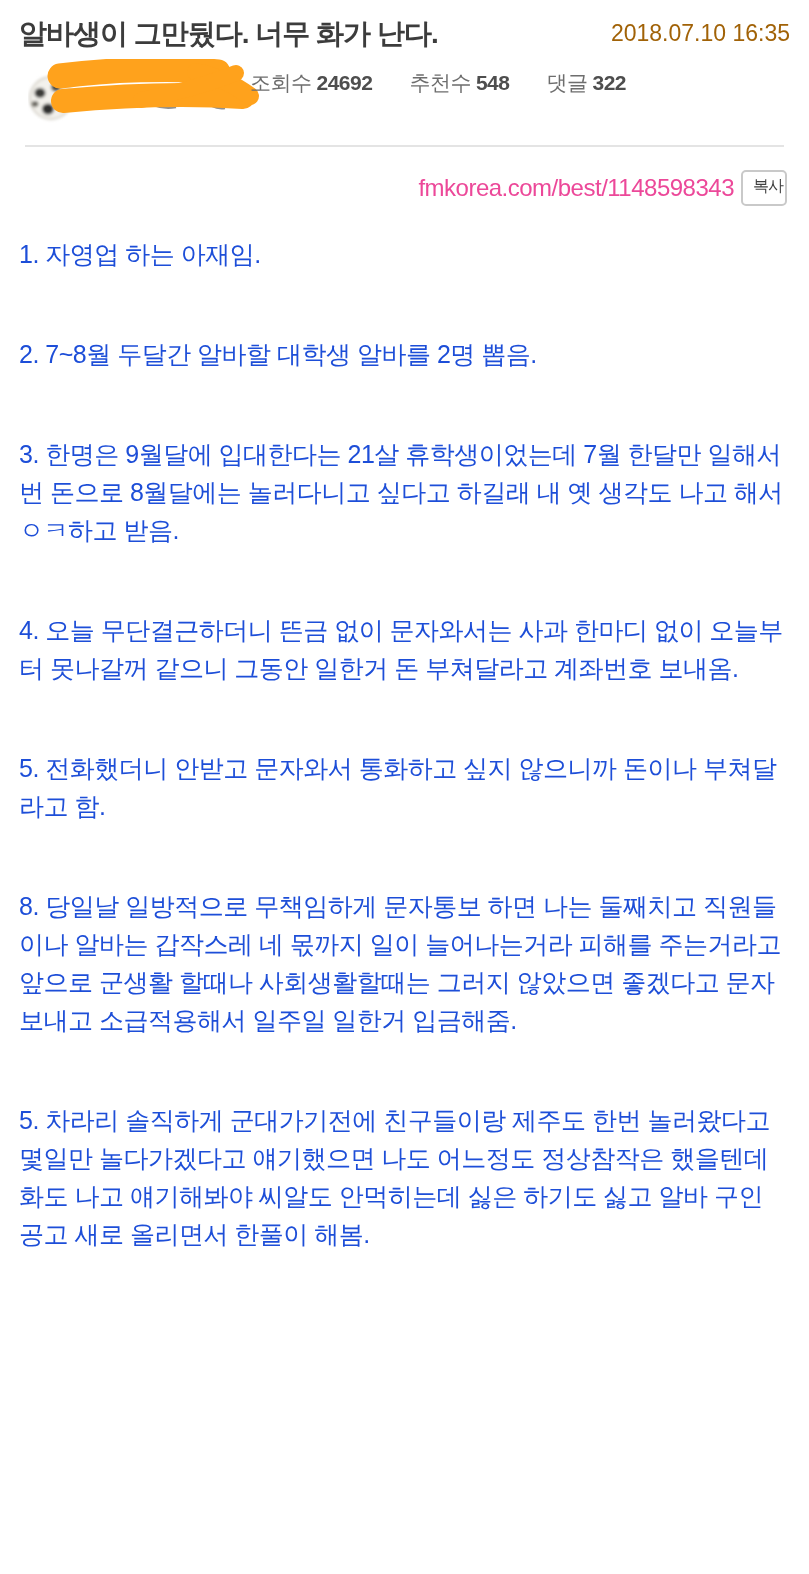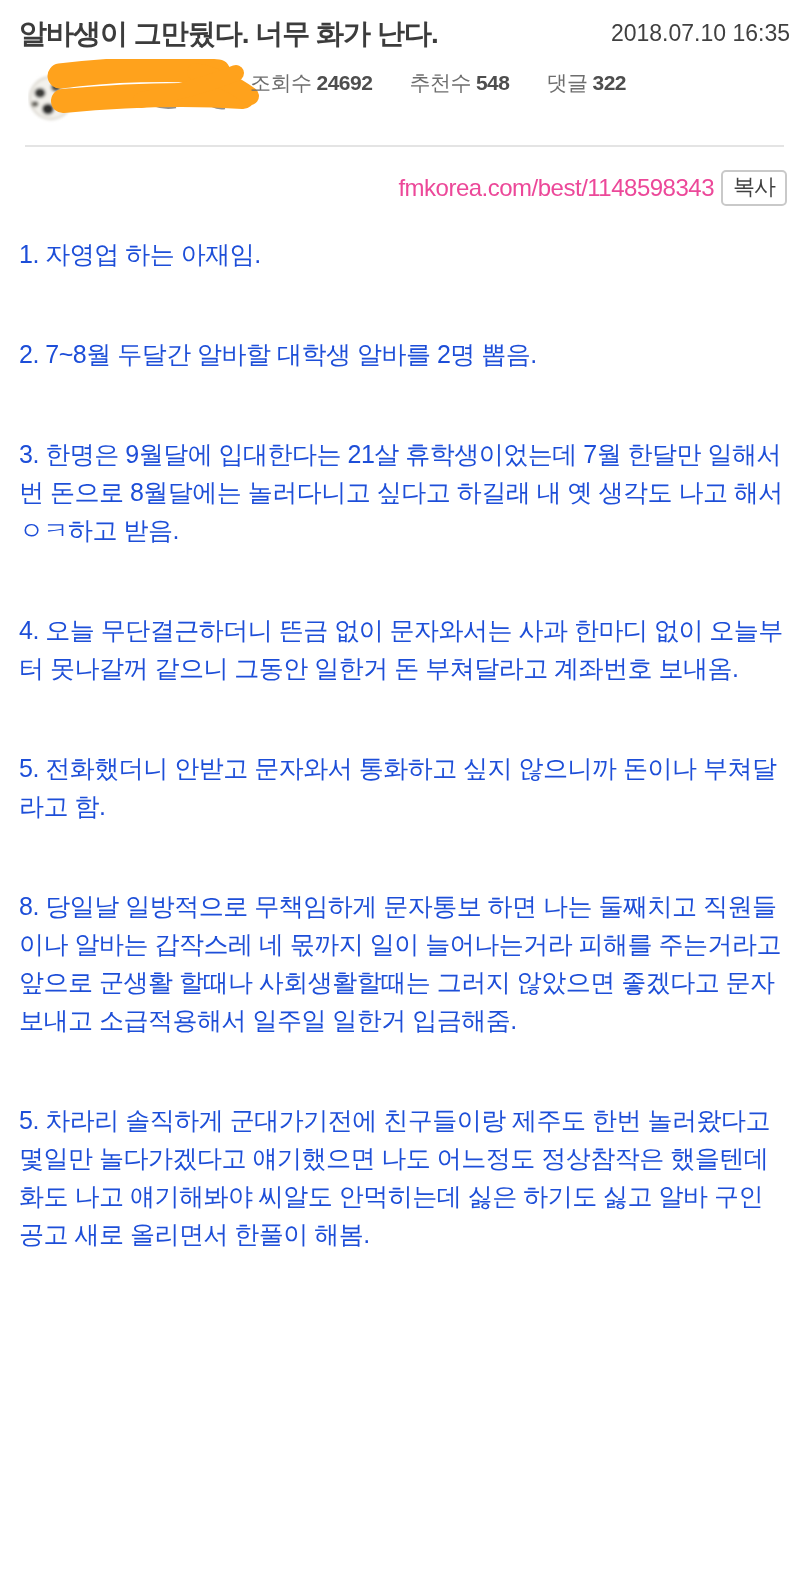--- a/index.html
+++ b/index.html
@@ -27,21 +27,21 @@
   .post-title {
     margin: 0;
     font-size: 28px;
     line-height: 34px;
     font-weight: bold;
     color: #3c3c3c;
     letter-spacing: -1px;
   }
   .post-date {
     font-size: 23px;
-    color: #404040;
+    color: #a16207;
     white-space: nowrap;
     margin-top: 3px;
     letter-spacing: 0px;
   }
 
   .author-row {
     position: relative;
     height: 62px;
     margin-top: 10px;
   }
@@ -88,27 +88,27 @@
     gap: 7px;
     margin-top: 23px;
     padding-right: 3px;
   }
   .post-url {
     font-size: 24px;
     color: #ec4899;
     letter-spacing: -0.5px;
   }
   .copy-btn {
-    font-family: Liberation Sans, sans-serif;
-    font-size: 22px;
+    font-family: Liberation Mono, monospace;
+    font-size: 16px;
     color: #3f3f3f;
     background: #ffffff;
     border: 2px solid #c9c9c9;
     border-radius: 5px;
-    padding: 3px 10px 5px 10px;
+    padding: 3px 2px 5px 10px;
     line-height: 24px;
     cursor: pointer;
     letter-spacing: -1px;
   }
 
   
   .post-body {
     margin-top: 29px;
     font-size: 25px;
     line-height: 38px;

